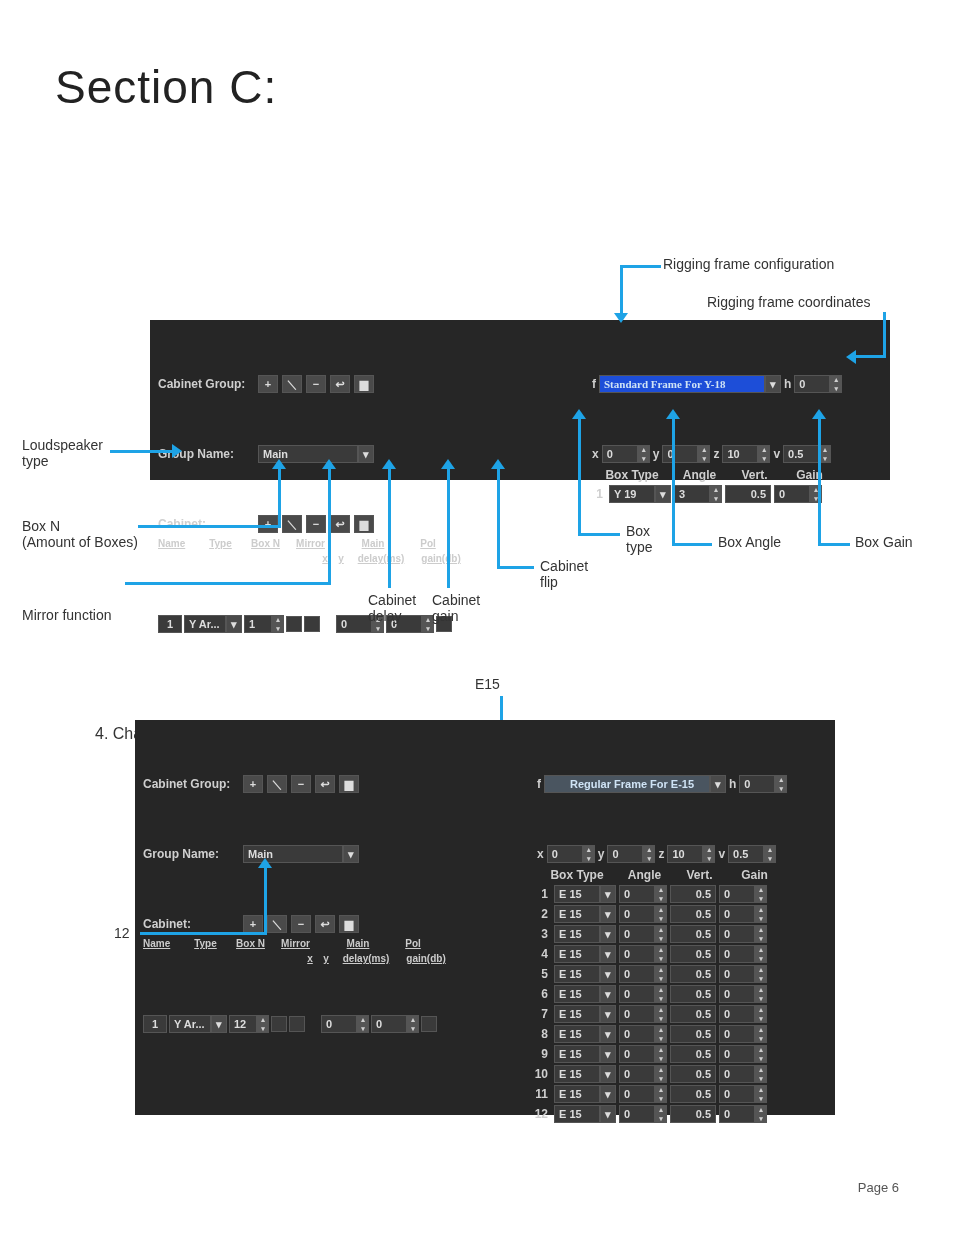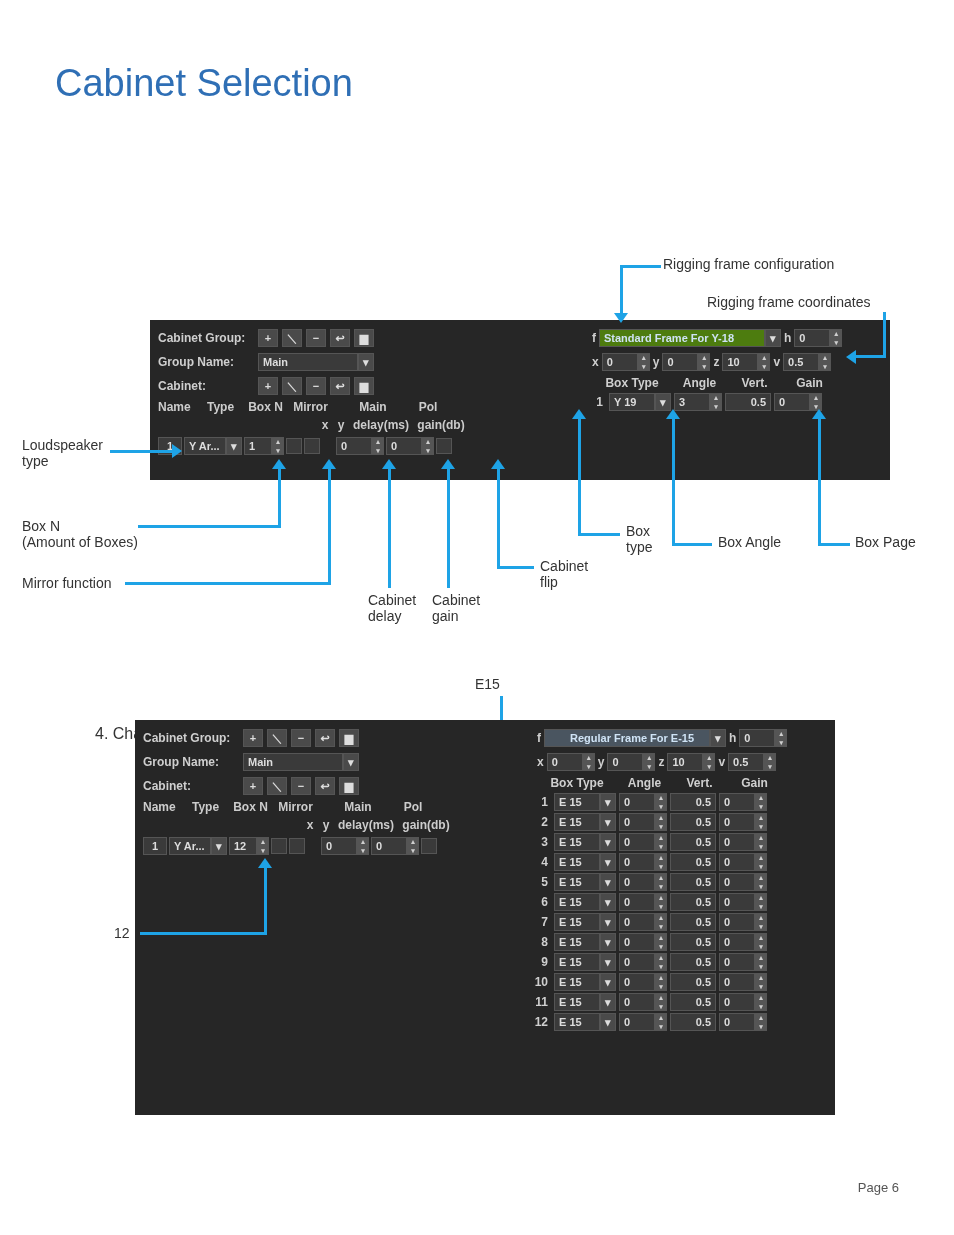--- a/index.html
+++ b/index.html
@@ -20,21 +20,21 @@
   .step-heading { font-size: 16px; color: #333; margin-top: 40px; margin-left: 15px; }
 
   
   .app-panel {
     background: #262626;
     color: #cfcfcf;
     font-size: 12px;
     font-weight: bold;
     position: relative;
   }
-  .row { display: flex; align-items: center; gap: 4px; padding: 3px 8px; }
+  .row { display: flex; align-items: center; gap: 4px; padding: 3px 8px; margin-top: 46px; }
   .lbl { white-space: nowrap; }
   .iconbtn {
     width: 20px; height: 18px;
     background: #4a4a4a;
     display: inline-flex; align-items: center; justify-content: center;
     font-size: 11px; color: #ddd;
     border: 1px solid #555;
   }
   .field {
     background: #3a3a3a; border: 1px solid #555; height: 18px;
@@ -42,21 +42,21 @@
     color: #ddd; font-size: 11px;
   }
   .dd {  display:inline-flex; align-items:center; }
   .dd .arrow { width: 16px; text-align: center; background:#4a4a4a; border-left:1px solid #555;}
   .spin { display:inline-flex; align-items:center; }
   .spin .val { text-align: right; padding-right:3px; min-width:36px;}
   .spin .ctl { width:12px; display:flex; flex-direction:column; }
   .spin .ctl span { height:9px; background:#555; font-size:7px; line-height:9px; text-align:center; }
   .chk { width:16px; height:16px; background:#3a3a3a; border:1px solid #555; }
 
-  .colhdr { font-size:12px; color:#ccc; font-weight:bold; display:flex; gap:0; padding:2px 8px;}
+  .colhdr { font-size:10px; color:#ccc; font-weight:bold; display:flex; gap:0; padding:2px 8px;text-decoration:underline;}
   .colhdr span, .subhdr span { display:inline-block; text-align:center; }
 
   
   .anno { position:absolute; font-size:14px; color:#333; }
   .aline { position:absolute; background:#1ea3e6; }
   .arrowhead {
     position:absolute; width:0; height:0;
   }
   .ah-right { border-top:7px solid transparent; border-bottom:7px solid transparent; border-left:10px solid #1ea3e6; }
   .ah-left  { border-top:7px solid transparent; border-bottom:7px solid transparent; border-right:10px solid #1ea3e6; }
@@ -68,21 +68,21 @@
 
   .rt-hdr { display:flex; gap:0; padding:2px 0 2px 8px;}
   .rt-row { display:flex; gap:3px; align-items:center; padding:1px 0 1px 4px;}
   .rt-row .num { width:18px; text-align:right; padding-right:3px;}
 </style>
 </head>
 <body>
 
 <div class="page">
 
-  <h2 class="subtitle">Cabinet Selection</h2>
+  <h1 class="section-title">Section C:</h1>
 
 
   <div class="app-panel" style="position:absolute; left:150px; top:320px; width:740px; height:160px;">
 
     <div style="position:absolute; left:0; top:6px; width:350px;">
       <div class="row">
         <span class="lbl" style="width:96px;">Cabinet Group:</span>
         <span class="iconbtn">+</span>
         <span class="iconbtn">＼</span>
         <span class="iconbtn">−</span>
@@ -149,21 +149,21 @@
             </span>
         </span>
         <span class="chk"></span>
       </div>
     </div>
 
     <div style="position:absolute; right:6px; top:6px; width:300px;">
       <div class="row" style="gap:3px;">
         <span class="lbl">f</span>
         <span class="dd">
-          <span class="field" style="width:166px;background:#4d7c0f;color:#cfe3f5;">Standard Frame For Y-18</span>
+          <span class="field" style="width:166px;background:#1d4ed8;color:#cfe3f5;font-family:Liberation Serif, serif;">Standard Frame For Y-18</span>
           <span class="field arrow">▾</span>
         </span>
         <span class="lbl">h</span>
         <span class="spin">
             <span class="field val">0</span>
             <span class="ctl">
               <span>▴</span>
               <span>▾</span>
             </span>
           </span>
@@ -247,21 +247,21 @@
 type</div>
   <div class="aline" style="left:110px; top:450px; width:62px; height:3px;"></div>
   <div class="arrowhead ah-right" style="left:172px; top:444px;"></div>
 
   <div class="anno" style="left:22px; top:518px; white-space:pre;">Box N
 (Amount of Boxes)</div>
   <div class="aline" style="left:138px; top:525px; width:142px; height:3px;"></div>
   <div class="aline" style="left:278px; top:468px; width:3px; height:60px;"></div>
   <div class="arrowhead ah-up" style="left:272px; top:459px;"></div>
 
-  <div class="anno" style="left:22px; top:575px;">Mirror function</div>
+  <div class="anno" style="left:22px; top:607px;">Mirror function</div>
   <div class="aline" style="left:125px; top:582px; width:205px; height:3px;"></div>
   <div class="aline" style="left:328px; top:468px; width:3px; height:117px;"></div>
   <div class="arrowhead ah-up" style="left:322px; top:459px;"></div>
 
   <div class="anno" style="left:368px; top:592px; white-space:pre;">Cabinet
 delay</div>
   <div class="aline" style="left:388px; top:468px; width:3px; height:120px;"></div>
   <div class="arrowhead ah-up" style="left:382px; top:459px;"></div>
 
   <div class="anno" style="left:432px; top:592px; white-space:pre;">Cabinet
@@ -279,21 +279,21 @@
 type</div>
   <div class="aline" style="left:578px; top:418px; width:3px; height:117px;"></div>
   <div class="aline" style="left:578px; top:533px; width:42px; height:3px;"></div>
   <div class="arrowhead ah-up" style="left:572px; top:409px;"></div>
 
   <div class="anno" style="left:718px; top:534px;">Box Angle</div>
   <div class="aline" style="left:672px; top:418px; width:3px; height:127px;"></div>
   <div class="aline" style="left:672px; top:543px; width:40px; height:3px;"></div>
   <div class="arrowhead ah-up" style="left:666px; top:409px;"></div>
 
-  <div class="anno" style="left:855px; top:534px;">Box Page</div>
+  <div class="anno" style="left:855px; top:534px;">Box Gain</div>
   <div class="aline" style="left:818px; top:418px; width:3px; height:127px;"></div>
   <div class="aline" style="left:818px; top:543px; width:32px; height:3px;"></div>
   <div class="arrowhead ah-up" style="left:812px; top:409px;"></div>
 
   <div class="step-heading" style="position:absolute; left:80px; top:685px;">4. Change Box Type to E15, Box N to 12</div>
 
   <div class="anno" style="left:475px; top:676px;">E15</div>
   <div class="aline" style="left:500px; top:696px; width:3px; height:118px;"></div>
   <div class="aline" style="left:500px; top:812px; width:30px; height:3px;"></div>
   <div class="arrowhead ah-right" style="left:528px; top:806px;"></div>

